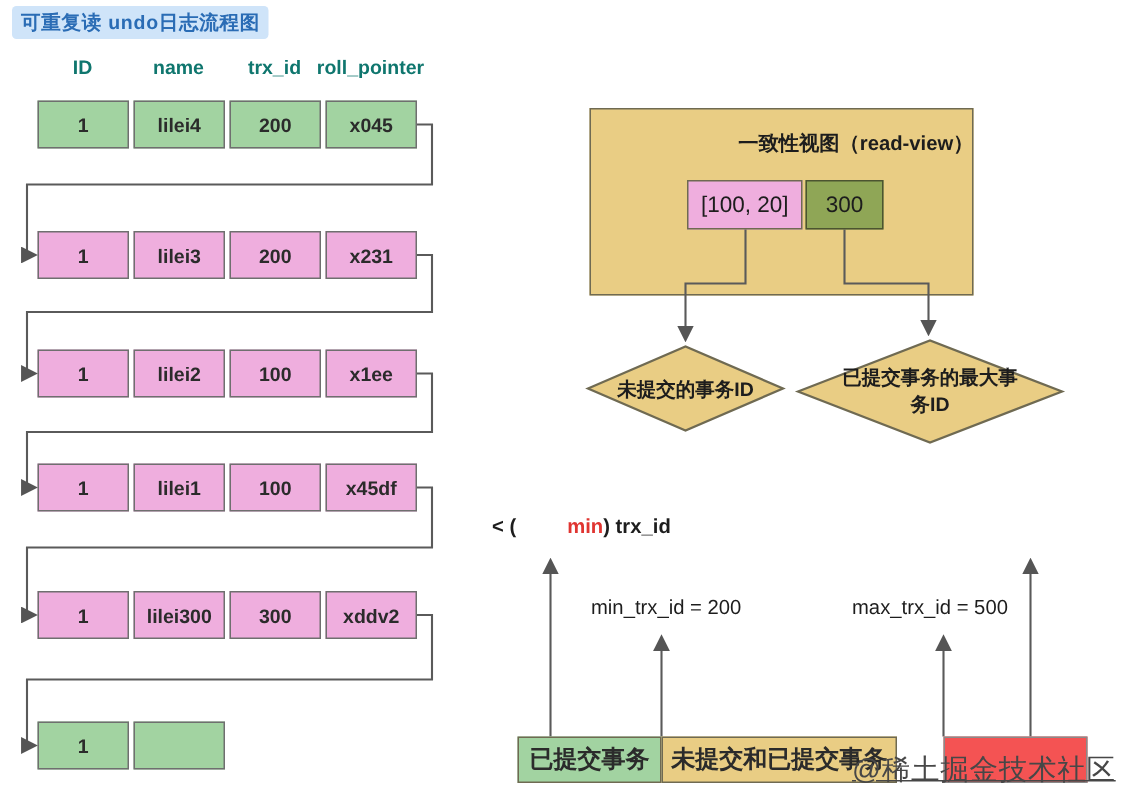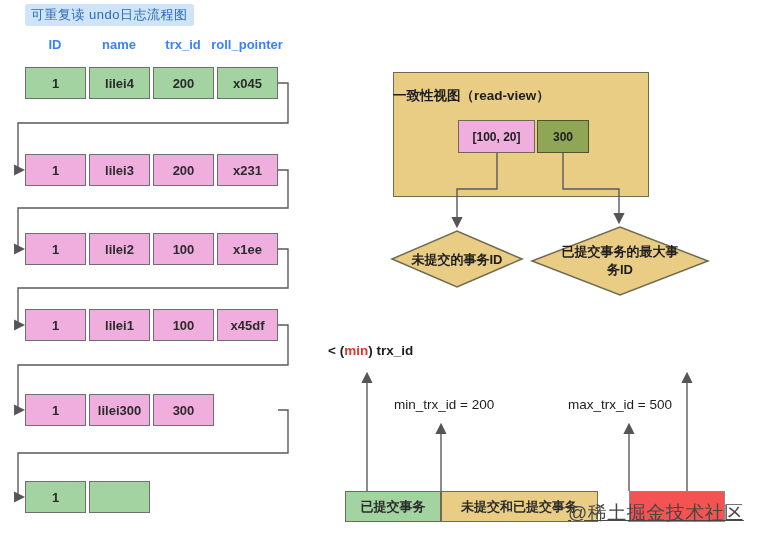--- a/index.html
+++ b/index.html
@@ -2,64 +2,64 @@
 <html style="--green_box: #a2d3a1; --pink_box: #efaede; --tan_bg: #e9cd84; --olive_box: #8fa656; --red_box: #f45353; --line: #5a5a5a; --badge_bg: #cfe4f9; --badge_text: #2a6cb5; --red_text: #e03531; --watermark: #474747; --border_gray: #6f6f6f; --border_olive: #6f6a52;"><head>
 <meta charset="utf-8">
 <style>
   html,body{margin:0;padding:0;background:#ffffff;}
   .stage{
     position:relative;width:759px;height:540px;background:#fff;overflow:hidden;
     font-family:"Liberation Sans","DejaVu Sans",sans-serif;color:#2b2b2b;
   }
   .badge{
     position:absolute;left:8px;top:4px;background:var(--badge_bg);color:var(--badge_text);
-    font-size:13px;font-weight:400;padding:2px 6px;border-radius:3px;letter-spacing:.5px;margin-left:17px;
+    font-size:13px;font-weight:700;padding:2px 6px;border-radius:3px;letter-spacing:.5px;
   }
   .hdr{
     position:absolute;top:37px;transform:translateX(-50%);
-    font-size:13px;font-weight:700;color:#3b82f6;white-space:nowrap;text-align:right;
+    font-size:13px;font-weight:700;color:#0f766e;white-space:nowrap;text-align:right;
   }
   .vrow{position:absolute;left:25px;display:flex;gap:3px;height:32px;}
   .cell{
     width:61px;height:32px;box-sizing:border-box;border:1px solid var(--border_gray);
     display:flex;align-items:center;justify-content:center;
     font-size:13px;font-weight:700;color:#2b2b2b;
   }
   .g .cell{background:var(--green_box);}
   .p .cell{background:var(--pink_box);}
   .overlay{position:absolute;left:0;top:0;pointer-events:none;}
   .readview{
     position:absolute;left:393px;top:72px;width:256px;height:125px;box-sizing:border-box;
     background:var(--tan_bg);border:1.5px solid var(--border_olive);
   }
   .rv-title{
-    position:absolute;left:393px;top:87px;width:256px;text-align:left;
+    position:absolute;left:393px;top:87px;width:256px;text-align:right;
     font-size:13.5px;font-weight:700;color:#1d1d1d;
   }
   .rv-box{
     position:absolute;top:120px;height:33px;box-sizing:border-box;
     display:flex;align-items:center;justify-content:center;
-    font-size:12px;font-weight:700;color:#1d1d1d;
+    font-size:15px;font-weight:400;color:#1d1d1d;
   }
   .rv-pink{left:458px;width:77px;background:var(--pink_box);border:1.2px solid var(--border_olive);}
   .rv-olive{left:537px;width:52px;background:var(--olive_box);border:1.2px solid #4c5430;}
   .dmd-label{
     position:absolute;text-align:center;font-size:13px;font-weight:700;color:#1d1d1d;line-height:18px;
   }
   .cond{
     position:absolute;font-size:13.5px;font-weight:700;color:#1d1d1d;white-space:nowrap;
   }
-  .cond .red{color:var(--red_text);}
+  .cond .red{color:var(--red_text);padding-left:34px;}
   .eq{
     position:absolute;font-size:13.5px;font-weight:400;color:#1d1d1d;white-space:nowrap;
   }
   .tseg{
     position:absolute;top:491px;height:31px;box-sizing:border-box;border:1px solid var(--border_olive);
     display:flex;align-items:center;justify-content:center;
-    font-size:13px;font-weight:700;color:#2b2b2b;text-align:right;
+    font-size:16px;font-weight:700;color:#2b2b2b;text-align:right;
   }
   .tseg.green{left:345px;width:96px;background:var(--green_box);}
   .tseg.tan{left:441px;width:157px;background:var(--tan_bg);}
   .tseg.red{left:629px;width:96px;background:var(--red_box);border-color:#8a8a8a;}
   .watermark{
     position:absolute;left:568px;top:500px;z-index:10;
     font-size:19px;font-weight:500;color:var(--watermark);text-decoration:underline;
     letter-spacing:.5px;white-space:nowrap;text-align:right;
   }
 </style>
@@ -96,20 +96,21 @@
   <div class="vrow p" style="top:309px">
     <div class="cell">1</div>
     <div class="cell">lilei1</div>
     <div class="cell">100</div>
     <div class="cell">x45df</div>
   </div>
   <div class="vrow p" style="top:394px">
     <div class="cell">1</div>
     <div class="cell">lilei300</div>
     <div class="cell">300</div>
+    <div class="cell">xddv2</div>
   </div>
   <div class="vrow g" style="top:481px">
     <div class="cell">1</div>
     <div class="cell"></div>
   </div>
 
   <div class="readview"></div>
   <div class="rv-title">一致性视图（read-view）</div>
   <div class="rv-box rv-pink">[100, 20]</div>
   <div class="rv-box rv-olive">300</div>

